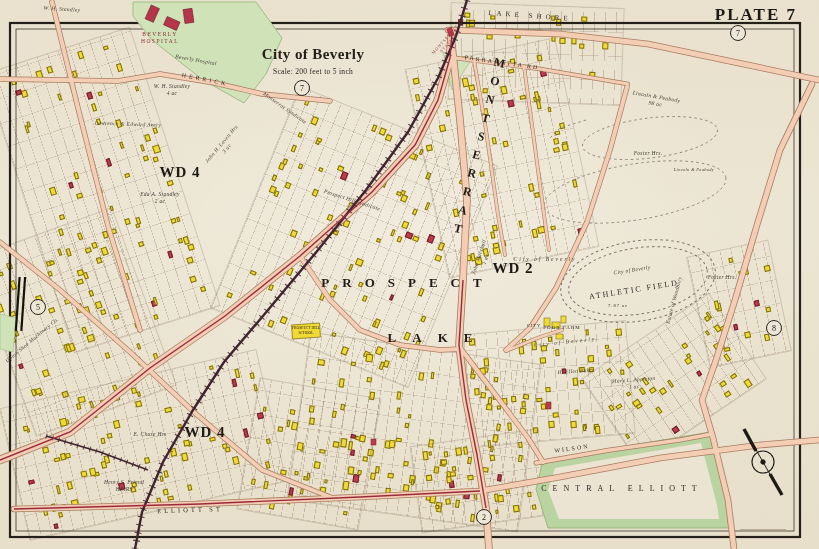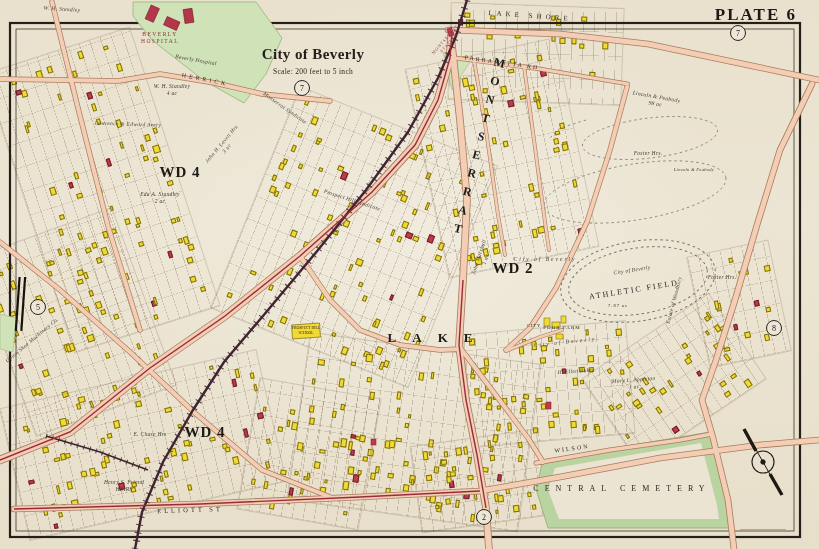--- a/index.html
+++ b/index.html
@@ -701,34 +701,35 @@
       <line x1="770" y1="474" x2="782" y2="495" stroke-width="3.4"></line>
       <circle cx="763" cy="462" r="11" fill="none" stroke-width="1.1"></circle>
       <circle cx="763" cy="462" r="2.2"></circle>
     </g>
 
     <rect x="740" y="529" width="46" height="2.6" fill="#a89c86" opacity=".8"></rect>
   </svg>
 
   <div id="labels">
       <div class="lbl lbl-district lbl-vert" style="left: 478px; top: 148px; font-size: 12px; letter-spacing: 5px; transform: translate(-50%, -50%) rotate(14deg);">MONTSERRAT</div>
+      <div class="lbl lbl-district" style="left: 408px; top: 283px; font-size: 13px; letter-spacing: 13px; transform: translate(-50%, -50%) rotate(0deg);">PROSPECT</div>
       <div class="lbl lbl-district" style="left: 438px; top: 338px; font-size: 13px; letter-spacing: 16px; transform: translate(-50%, -50%) rotate(0deg);">LAKE</div>
       <div class="lbl lbl-ward" style="left: 180px; top: 172px; transform: translate(-50%, -50%) rotate(0deg);">WD 4</div>
       <div class="lbl lbl-ward" style="left: 513px; top: 268px; transform: translate(-50%, -50%) rotate(0deg);">WD 2</div>
       <div class="lbl lbl-ward" style="left: 205px; top: 432px; transform: translate(-50%, -50%) rotate(0deg);">WD 4</div>
       <div class="lbl lbl-street" style="left: 530px; top: 16px; font-size: 7px; letter-spacing: 4px; transform: translate(-50%, -50%) rotate(4deg);">LAKE SHORE</div>
       <div class="lbl lbl-street" style="left: 502px; top: 63px; font-size: 6px; letter-spacing: 2px; transform: translate(-50%, -50%) rotate(8deg);">PARRAMATTA RD</div>
       <div class="lbl lbl-street" style="left: 205px; top: 80px; font-size: 6px; letter-spacing: 3px; transform: translate(-50%, -50%) rotate(11deg);">HERRICK</div>
       <div class="lbl lbl-street" style="left: 190px; top: 510px; font-size: 6.5px; letter-spacing: 3px; transform: translate(-50%, -50%) rotate(-2deg);">ELLIOTT ST</div>
       <div class="lbl lbl-street" style="left: 572px; top: 449px; font-size: 6px; letter-spacing: 2px; transform: translate(-50%, -50%) rotate(-8deg);">WILSON</div>
       <div class="lbl lbl-landmark lbl-red" style="left: 160px; top: 38px; font-size: 5.5px; letter-spacing: 1.5px; transform: translate(-50%, -50%) rotate(0deg);">BEVERLY
 HOSPITAL</div>
       <div class="lbl lbl-landmark lbl-red" style="left: 447px; top: 41px; font-size: 4.2px; transform: translate(-50%, -50%) rotate(-48deg);">MONTSERRAT
 STATION</div>
-      <div class="lbl lbl-landmark" style="left: 622px; top: 489px; font-size: 8px; letter-spacing: 6px; transform: translate(-50%, -50%) rotate(0deg);">CENTRAL  CEMETERY</div>
+      <div class="lbl lbl-landmark" style="left: 622px; top: 489px; font-size: 8px; letter-spacing: 6px; transform: translate(-50%, -50%) rotate(0deg);">CENTRAL  ELLIOTT</div>
       <div class="lbl lbl-landmark" style="left: 534px; top: 326px; font-size: 4.5px; transform: translate(-50%, -50%) rotate(0deg);">CITY</div>
       <div class="lbl lbl-landmark" style="left: 562px; top: 328px; font-size: 5px; letter-spacing: 1px; transform: translate(-50%, -50%) rotate(0deg);">POOR FARM</div>
       <div class="lbl lbl-landmark" style="left: 634px; top: 290px; font-size: 8px; letter-spacing: 2px; transform: translate(-50%, -50%) rotate(-9deg);">ATHLETIC FIELD</div>
       <div class="lbl lbl-landmark" style="left: 306px; top: 331px; font-size: 3.8px; letter-spacing: 0px; transform: translate(-50%, -50%) rotate(0deg);">PROSPECT HILL
 SCHOOL</div>
       <div class="lbl lbl-landmark" style="left: 618px; top: 306px; font-size: 4.5px; transform: translate(-50%, -50%) rotate(0deg);">7.87 ac</div>
       <div class="lbl lbl-owner" style="left: 62px; top: 9px; transform: translate(-50%, -50%) rotate(4deg);">W. H. Standley</div>
       <div class="lbl lbl-owner" style="left: 172px; top: 90px; transform: translate(-50%, -50%) rotate(0deg);">W. H. Standley
 4 ac</div>
       <div class="lbl lbl-owner" style="left: 196px; top: 60px; transform: translate(-50%, -50%) rotate(10deg);">Beverly Hospital</div>
@@ -757,20 +758,20 @@
 HEIRS</div>
       <div class="lbl lbl-owner" style="left: 150px; top: 434px; transform: translate(-50%, -50%) rotate(0deg);">E. Chase Hrs</div>
       <div class="lbl lbl-owner" style="left: 32px; top: 340px; transform: translate(-50%, -50%) rotate(-40deg);">Upton Shoe Machinery Co.</div>
       <div class="plate-ref" style="left: 738px; top: 33px;">7</div>
       <div class="plate-ref" style="left: 302px; top: 88px;">7</div>
       <div class="plate-ref" style="left: 38px; top: 307px;">5</div>
       <div class="plate-ref" style="left: 774px; top: 328px;">8</div>
       <div class="plate-ref" style="left: 484px; top: 517px;">2</div>
     </div>
 
-  <div class="plate-title">PLATE 6</div>
+  <div class="plate-title">PLATE 7</div>
 
   <div class="title-block">
     <div class="city">City of Beverly</div>
     <div class="scale">Scale: 200 feet to 5 inch</div>
   </div>
 
 </div>
 
 </body></html>

